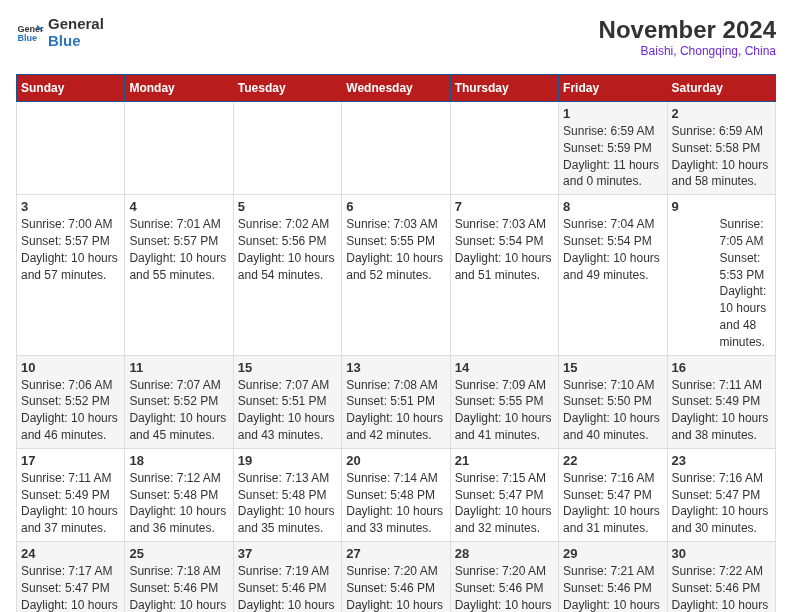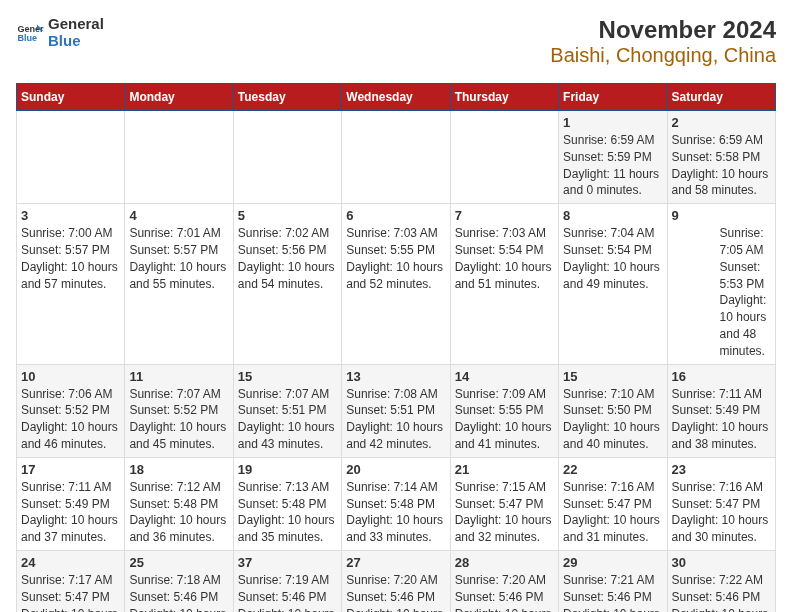--- a/index.html
+++ b/index.html
@@ -27,22 +27,22 @@
     }
     .title-block {
       text-align: right;
     }
     .month-title {
       font-size: 24px;
       font-weight: bold;
       color: #333;
     }
     .location {
-      font-size: 20px;
-      color: #a16207;
+      font-size: 12px;
+      color: #6d28d9;
     }
     table {
       width: 100%;
       border-collapse: collapse;
       table-layout: fixed;
     }
     thead th {
       background: #b91c1c;
       color: #fff;
       font-size: 12px;

